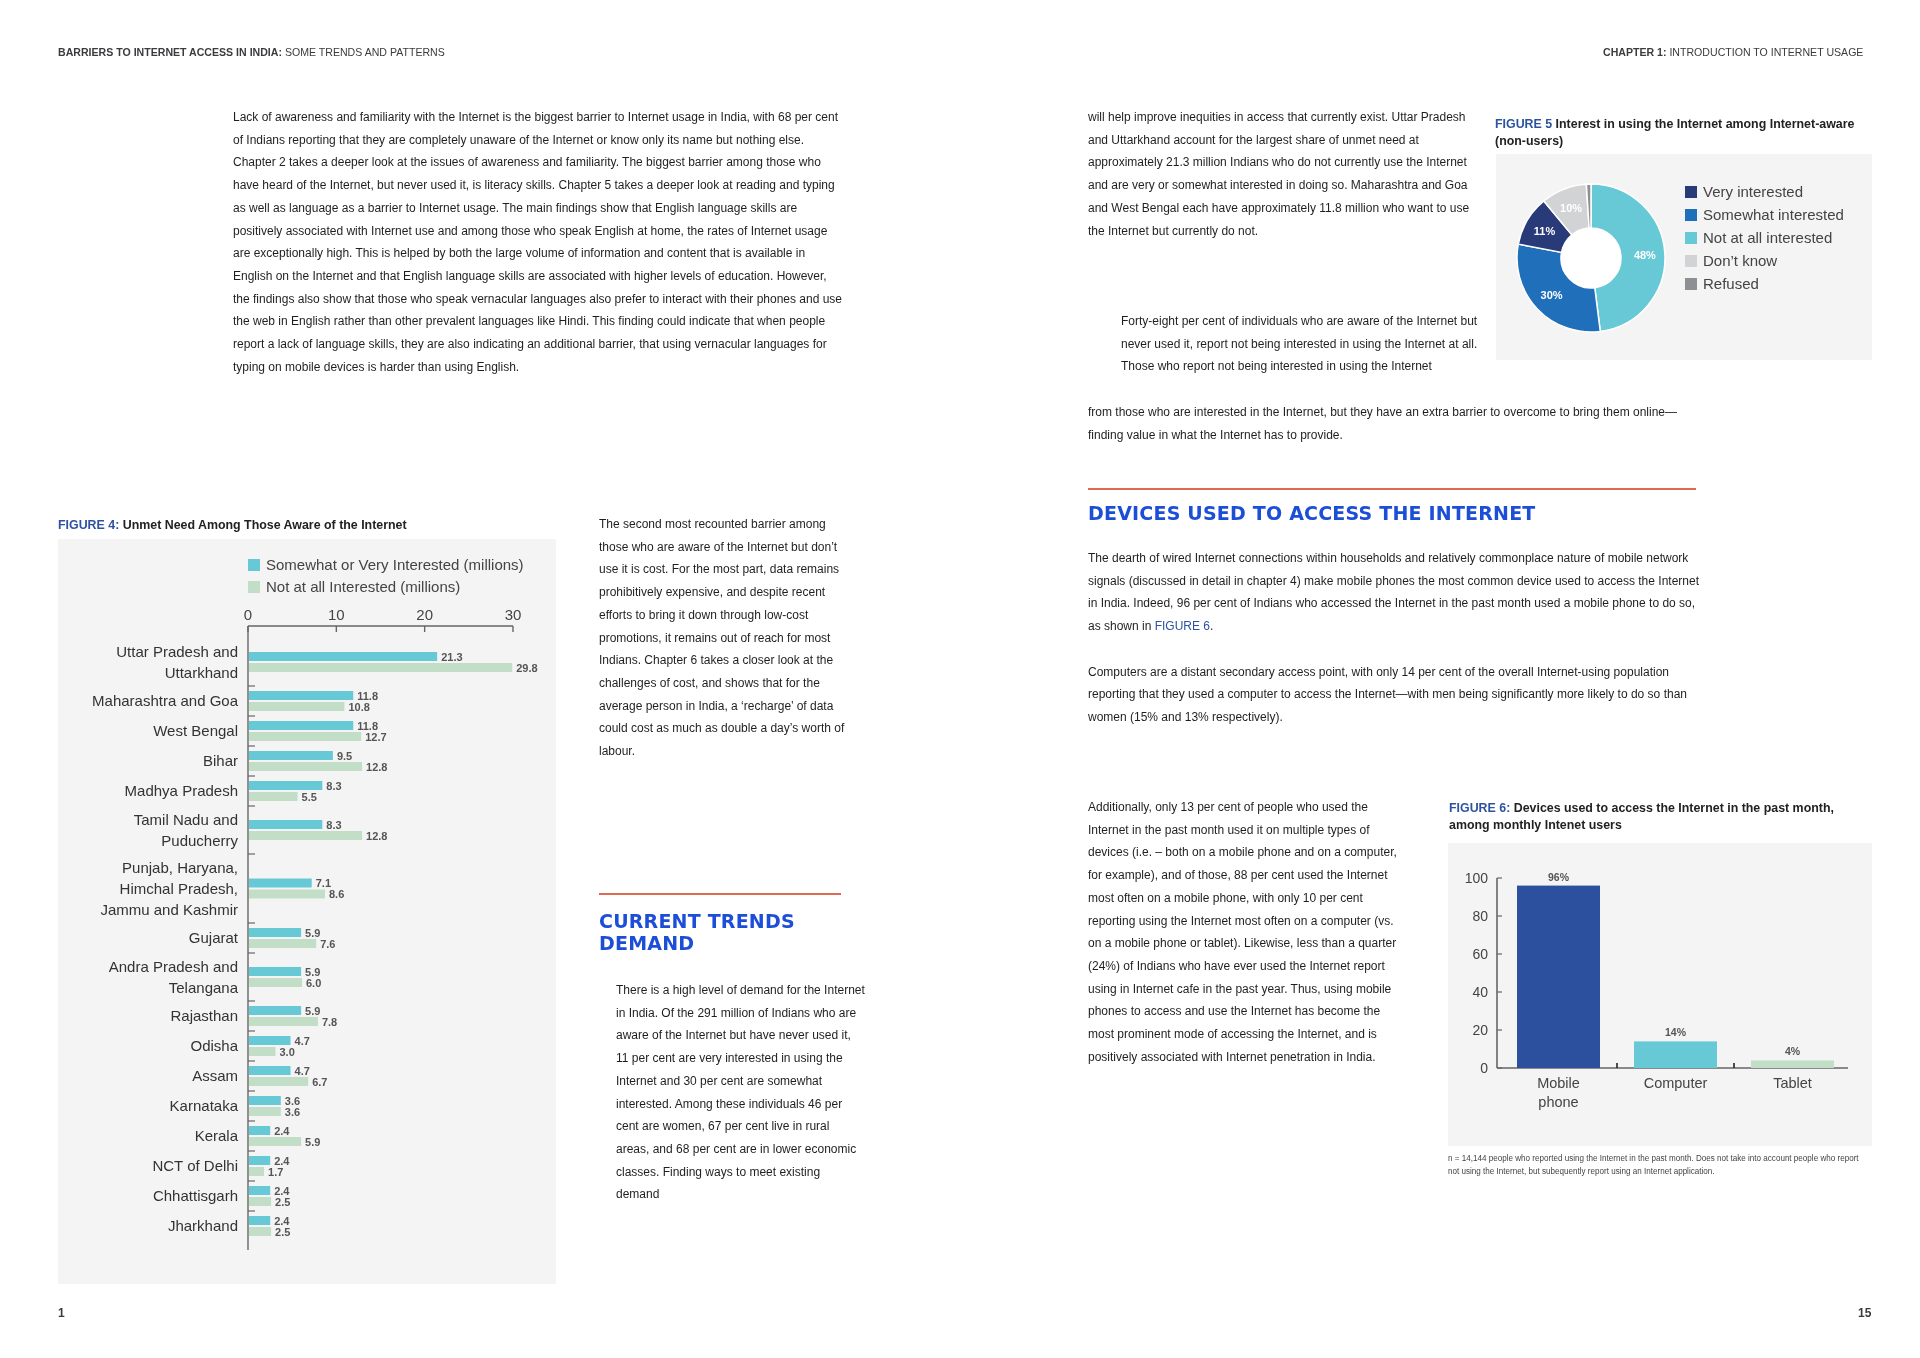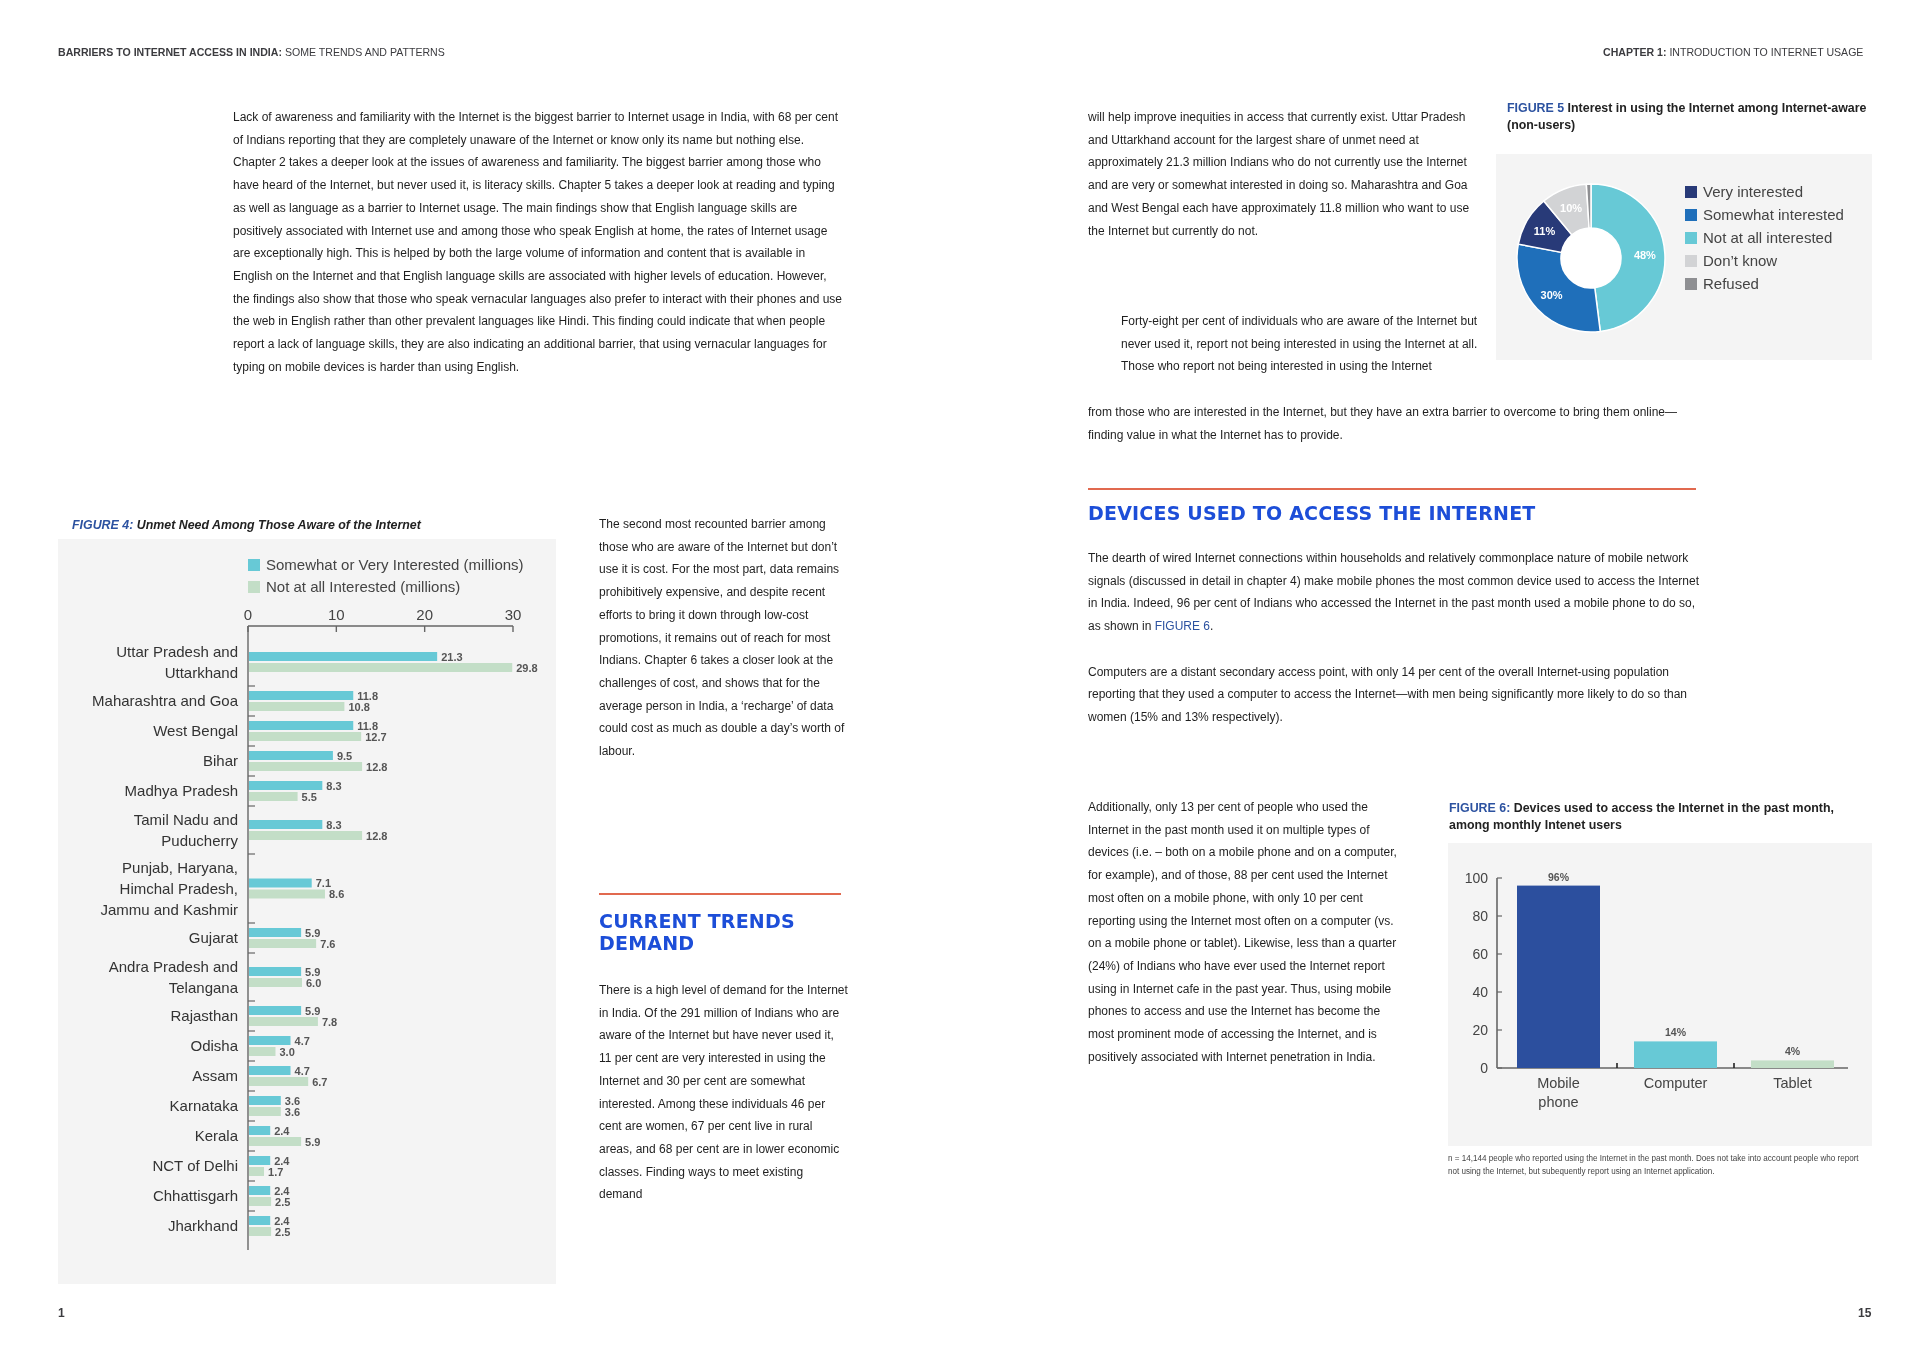--- a/index.html
+++ b/index.html
@@ -26,21 +26,21 @@
   <b>BARRIERS TO INTERNET ACCESS IN INDIA:</b><span> SOME TRENDS AND PATTERNS</span>
 </div>
 <div class="abs running-head" style="left:1603px; top:46px;">
   <b>CHAPTER 1:</b><span> INTRODUCTION TO INTERNET USAGE</span>
 </div>
 
 <div class="abs body-text" style="left:233px; top:106px; width:612px;">
   <p>Lack of awareness and familiarity with the Internet is the biggest barrier to Internet usage in India, with 68 per cent of Indians reporting that they are completely unaware of the Internet or know only its name but nothing else. Chapter 2 takes a deeper look at the issues of awareness and familiarity. The biggest barrier among those who have heard of the Internet, but never used it, is literacy skills. Chapter 5 takes a deeper look at reading and typing as well as language as a barrier to Internet usage. The main findings show that English language skills are positively associated with Internet use and among those who speak English at home, the rates of Internet usage are exceptionally high. This is helped by both the large volume of information and content that is available in English on the Internet and that English language skills are associated with higher levels of education. However, the findings also show that those who speak vernacular languages also prefer to interact with their phones and use the web in English rather than other prevalent languages like Hindi. This finding could indicate that when people report a lack of language skills, they are also indicating an additional barrier, that using vernacular languages for typing on mobile devices is harder than using English.</p>
 </div>
 
-<div class="abs fig-caption" style="left:72px; top:517px; width:520px;font-style:italic;">
+<div class="abs fig-caption" style="left:58px; top:517px; width:520px;">
   <span class="fig-num">FIGURE 4:</span><span> Unmet Need Among Those Aware of the Internet</span>
 </div>
 
 <div class="abs chart-bg" style="left:58px; top:539px; width:498px; height:745px;">
   <svg id="fig4" width="498" height="745">
       <rect x="190" y="20" width="12" height="12" fill="#67c9d6"></rect>
       <text x="208" y="31" font-size="15" fill="#444">Somewhat or Very Interested (millions)</text>
       <rect x="190" y="42" width="12" height="12" fill="#c3dec7"></rect>
       <text x="208" y="53" font-size="15" fill="#444">Not at all Interested (millions)</text>
       <text x="190" y="81" font-size="15" fill="#444" text-anchor="middle">0</text>
@@ -162,37 +162,37 @@
     </svg>
 </div>
 
 <div class="abs body-text" style="left:599px; top:513px; width:250px;">
   <p>The second most recounted barrier among those who are aware of the Internet but don’t use it is cost. For the most part, data remains prohibitively expensive, and despite recent efforts to bring it down through low-cost promotions, it remains out of reach for most Indians. Chapter 6 takes a closer look at the challenges of cost, and shows that for the average person in India, a ‘recharge’ of data could cost as much as double a day’s worth of labour.</p>
 </div>
 
 <div class="abs section-rule" style="left:599px; top:893px; width:242px;"></div>
 <div class="abs section-title" style="left:599px; top:910px; width:240px;">CURRENT TRENDS DEMAND</div>
 
-<div class="abs body-text" style="left:599px; top:979px; width:250px;">
+<div class="abs body-text" style="left:616px; top:979px; width:250px;">
   <p>There is a high level of demand for the Internet in India. Of the 291 million of Indians who are aware of the Internet but have never used it, 11 per cent are very interested in using the Internet and 30 per cent are somewhat interested. Among these individuals 46 per cent are women, 67 per cent live in rural areas, and 68 per cent are in lower economic classes. Finding ways to meet existing demand</p>
 </div>
 
 <div class="abs page-num" style="left:58px; top:1306px;">1</div>
 
 <div class="abs body-text" style="left:1088px; top:106px; width:388px;">
   <p>will help improve inequities in access that currently exist. Uttar Pradesh and Uttarkhand account for the largest share of unmet need at approximately 21.3 million Indians who do not currently use the Internet and are very or somewhat interested in doing so. Maharashtra and Goa and West Bengal each have approximately 11.8 million who want to use the Internet but currently do not.</p>
 </div>
 <div class="abs body-text" style="left:1088px; top:310px; width:388px;margin-left:33px;">
   <p>Forty-eight per cent of individuals who are aware of the Internet but never used it, report not being interested in using the Internet at all. Those who report not being interested in using the Internet</p>
 </div>
 <div class="abs body-text" style="left:1088px; top:401px; width:620px;">
   <p>from those who are interested in the Internet, but they have an extra barrier to overcome to bring them online—finding value in what the Internet has to provide.</p>
 </div>
 
-<div class="abs fig-caption" style="left:1495px; top:100px; width:360px; padding-left:0;margin-left:12px;">
+<div class="abs fig-caption" style="left:1495px; top:116px; width:360px; padding-left:0;">
   <span class="fig-num">FIGURE 5</span><span> Interest in using the Internet among Internet-aware (non-users)</span>
 </div>
 <div class="abs chart-bg" style="left:1496px; top:154px; width:376px; height:206px;">
   <svg id="fig5" width="376" height="206">
       <path d="M95,30 A74,74 0 0 1 104.27465928375852,177.41648789727134 L98.75999700692914,133.76344103943433 A30,30 0 0 0 95,74 Z" fill="#67c9d6" stroke="#ffffff" stroke-width="1.5"></path>
       <text x="148.89344333512668" y="104.60931194541708" font-size="11" font-weight="bold" fill="#ffffff" text-anchor="middle">48%</text>
       <path d="M104.27465928375852,177.41648789727134 A74,74 0 0 1 22.31074344607704,90.1337827206564 L65.53138247813934,98.37856056242828 A30,30 0 0 0 98.75999700692914,133.76344103943433 Z" fill="#1f6fba" stroke="#ffffff" stroke-width="1.5"></path>
       <text x="55.63569411924379" y="144.96554372014918" font-size="11" font-weight="bold" fill="#ffffff" text-anchor="middle">30%</text>
       <path d="M22.31074344607704,90.1337827206564 A74,74 0 0 1 47.830624758596926,46.98202003459163 L75.8772803075393,80.88460271672633 A30,30 0 0 0 65.53138247813934,98.37856056242828 Z" fill="#283a78" stroke="#ffffff" stroke-width="1.5"></path>
       <text x="48.51993054178703" y="80.51176354947998" font-size="11" font-weight="bold" fill="#ffffff" text-anchor="middle">11%</text>

